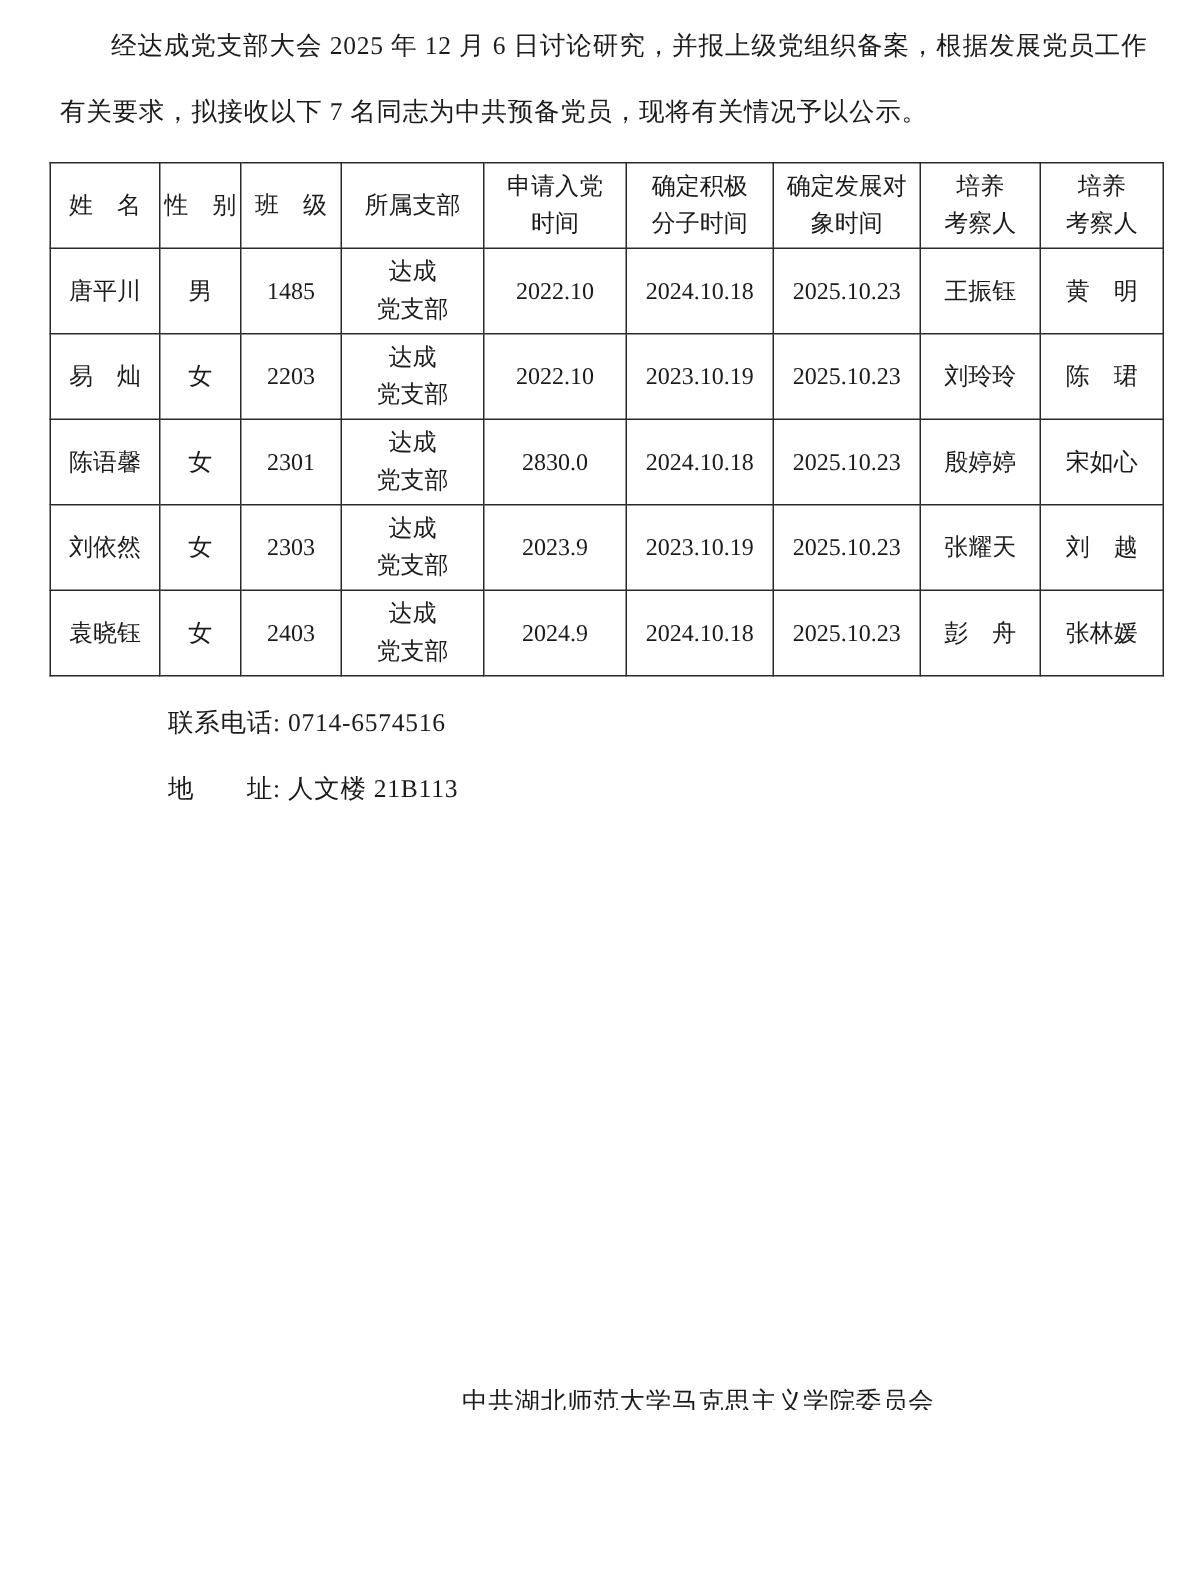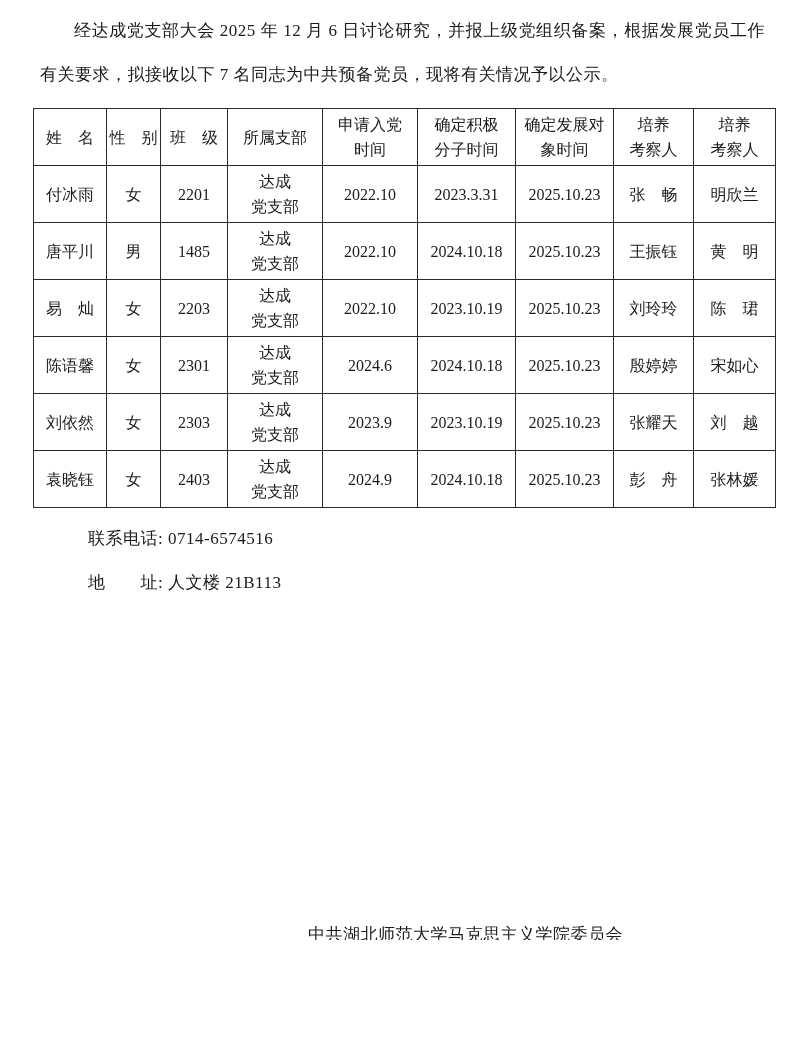--- a/index.html
+++ b/index.html
@@ -35,21 +35,21 @@
     vertical-align:middle;
     font-weight:normal;
     font-size:16px;
     line-height:25px;
     white-space:pre-line;
     padding:2px 2px;
     overflow:hidden;
   }
   table.candidates tr{height:57px;}
   .contact{
-    margin:0 34px 0 88px;
+    margin:0 34px 0 112px;
     font-size:17px;
     line-height:44px;
     letter-spacing:0.5px;
   }
   .contact-first{margin-top:9px;}
   .sign-block{
     position:absolute;
     left:308px;
     top:908px;
     width:484px;
@@ -93,32 +93,20 @@
         <th>确定发展对
 象时间</th>
         <th>培养
 考察人</th>
         <th>培养
 考察人</th>
       </tr>
     </thead>
     <tbody>
       <tr>
-        <td>付冰雨</td>
-        <td>女</td>
-        <td>2201</td>
-        <td>达成
-党支部</td>
-        <td>2022.10</td>
-        <td>2023.3.31</td>
-        <td>2025.10.23</td>
-        <td>张　畅</td>
-        <td>明欣兰</td>
-      </tr>
-      <tr>
         <td>唐平川</td>
         <td>男</td>
         <td>1485</td>
         <td>达成
 党支部</td>
         <td>2022.10</td>
         <td>2024.10.18</td>
         <td>2025.10.23</td>
         <td>王振钰</td>
         <td>黄　明</td>
@@ -134,21 +122,21 @@
         <td>2025.10.23</td>
         <td>刘玲玲</td>
         <td>陈　珺</td>
       </tr>
       <tr>
         <td>陈语馨</td>
         <td>女</td>
         <td>2301</td>
         <td>达成
 党支部</td>
-        <td>2024.6</td>
+        <td>2830.0</td>
         <td>2024.10.18</td>
         <td>2025.10.23</td>
         <td>殷婷婷</td>
         <td>宋如心</td>
       </tr>
       <tr>
         <td>刘依然</td>
         <td>女</td>
         <td>2303</td>
         <td>达成

